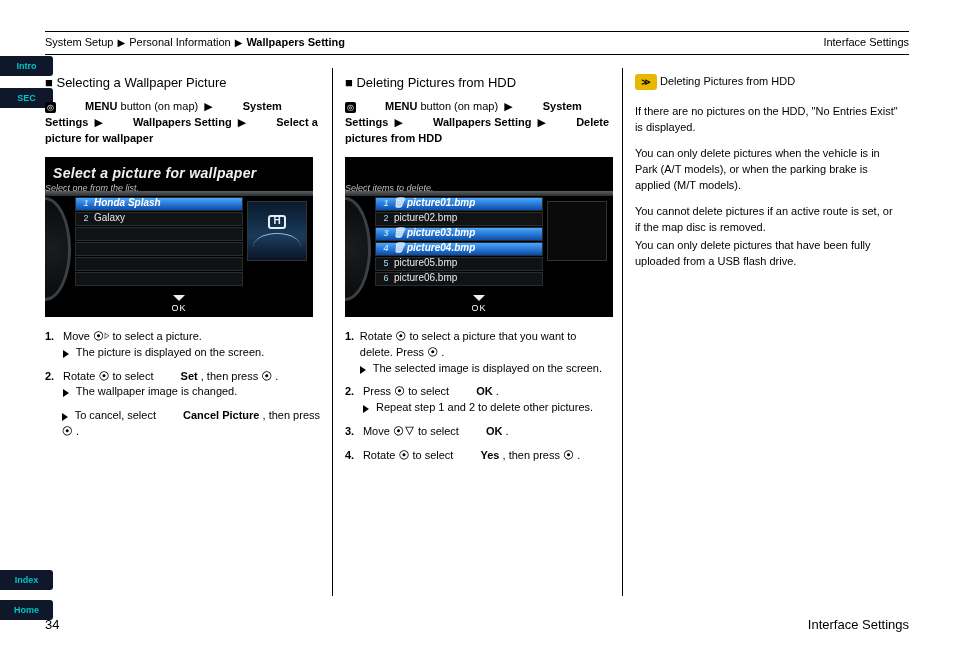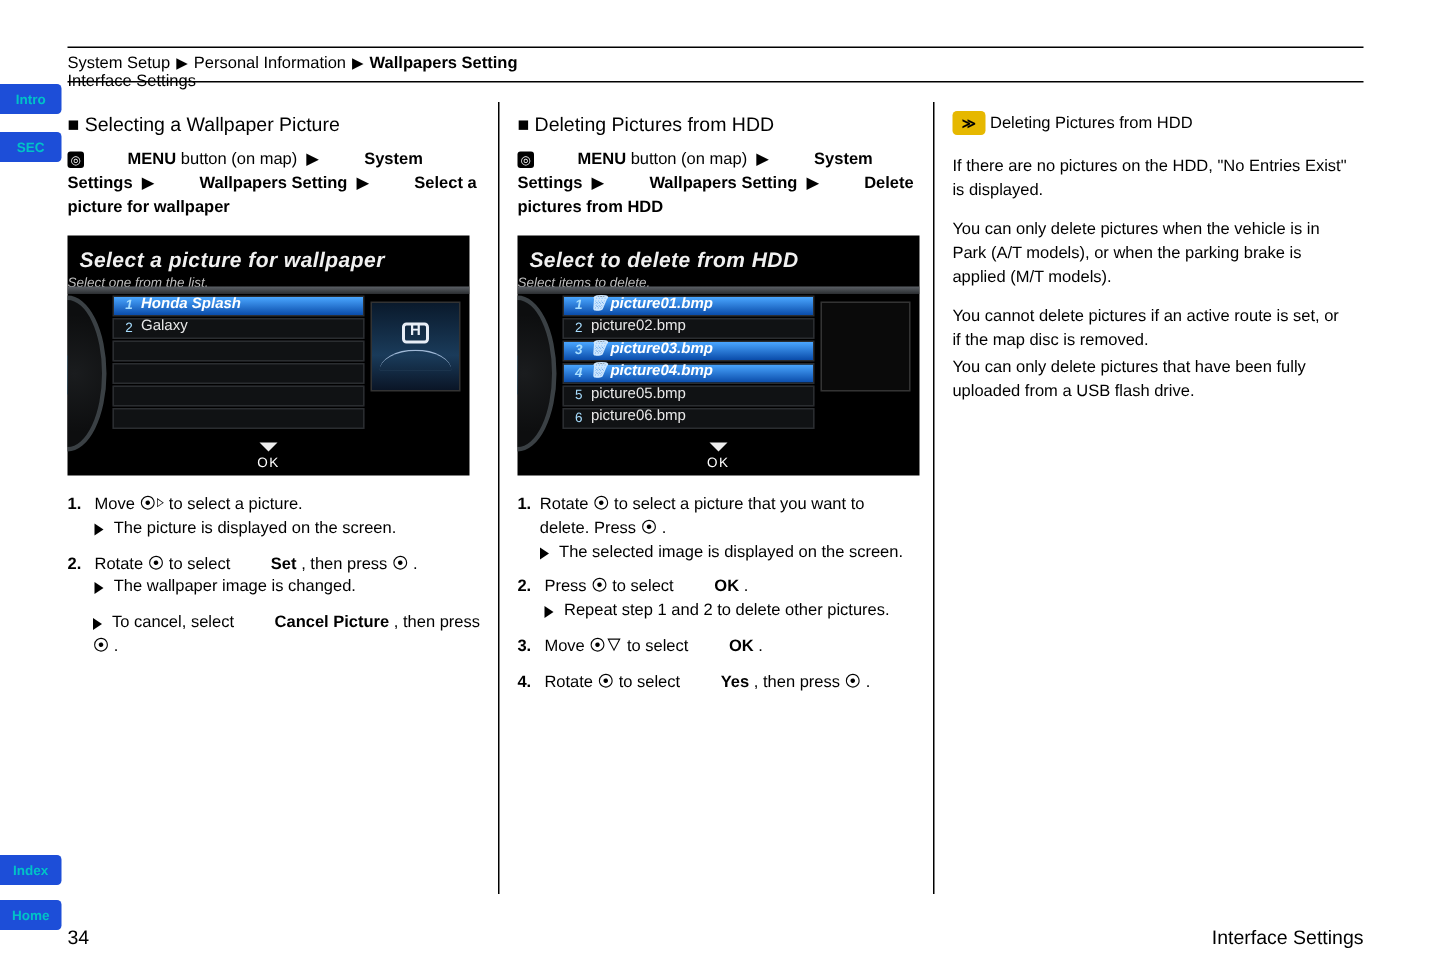--- a/index.html
+++ b/index.html
@@ -3,23 +3,23 @@
 <meta charset="utf-8">
 <style>
   * { box-sizing: border-box; margin: 0; padding: 0; }
   html, body { width: 954px; height: 650px; background: #fff; font-family: Arial, Helvetica, sans-serif; color: #000; }
   body { position: relative; }
 
   
   .side-tab {
     position: absolute;
     left: 0;
-    width: 41px;
+    width: 53px;
     height: 20px;
-    background: #1d4ed8;
+    background: #0f172a;
     color: #00c3c7;
     font-size: 9px;
     font-weight: bold;
     display: flex;
     align-items: center;
     justify-content: center;
     border-radius: 0 3px 3px 0;
   }
   #tab-intro { top: 56px; }
   #tab-sec   { top: 88px; }
@@ -31,21 +31,20 @@
     position: absolute;
     left: 45px; right: 45px; top: 31px;
     border-top: 1px solid #000;
   }
   .header-row {
     position: absolute;
     left: 45px; right: 45px; top: 36px;
     display: flex;
     justify-content: space-between;
     font-size: 11px;
-    flex-direction: column;
   }
   .breadcrumb { display: flex; gap: 4px; align-items: baseline; }
   .breadcrumb .arrow { font-size: 10px; }
   .breadcrumb .current { font-weight: bold; }
   .rule-bottom {
     position: absolute;
     left: 45px; right: 45px; top: 54px;
     border-top: 1px solid #000;
   }
 
@@ -373,21 +372,20 @@
       <span>button (on map)</span>
       <span class="arrow">▶</span>
       <span class="bold">System Settings</span>
       <span class="arrow">▶</span>
       <span class="bold">Wallpapers Setting</span>
       <span class="arrow">▶</span>
       <span class="bold">Delete pictures from HDD</span>
     </div>
 
     <div class="device">
-      <div class="titlebar">Select to delete from HDD</div>
       <div class="subtitle">Select items to delete.</div>
       <div class="chrome-bar"></div>
       <div class="side-knob"></div>
       <div class="left-arc"></div>
       <div class="list-area">
         <div class="row selected">
           <span class="num">1</span>
           <span class="trash">🗑</span>
           <span>picture01.bmp</span>
         </div>

